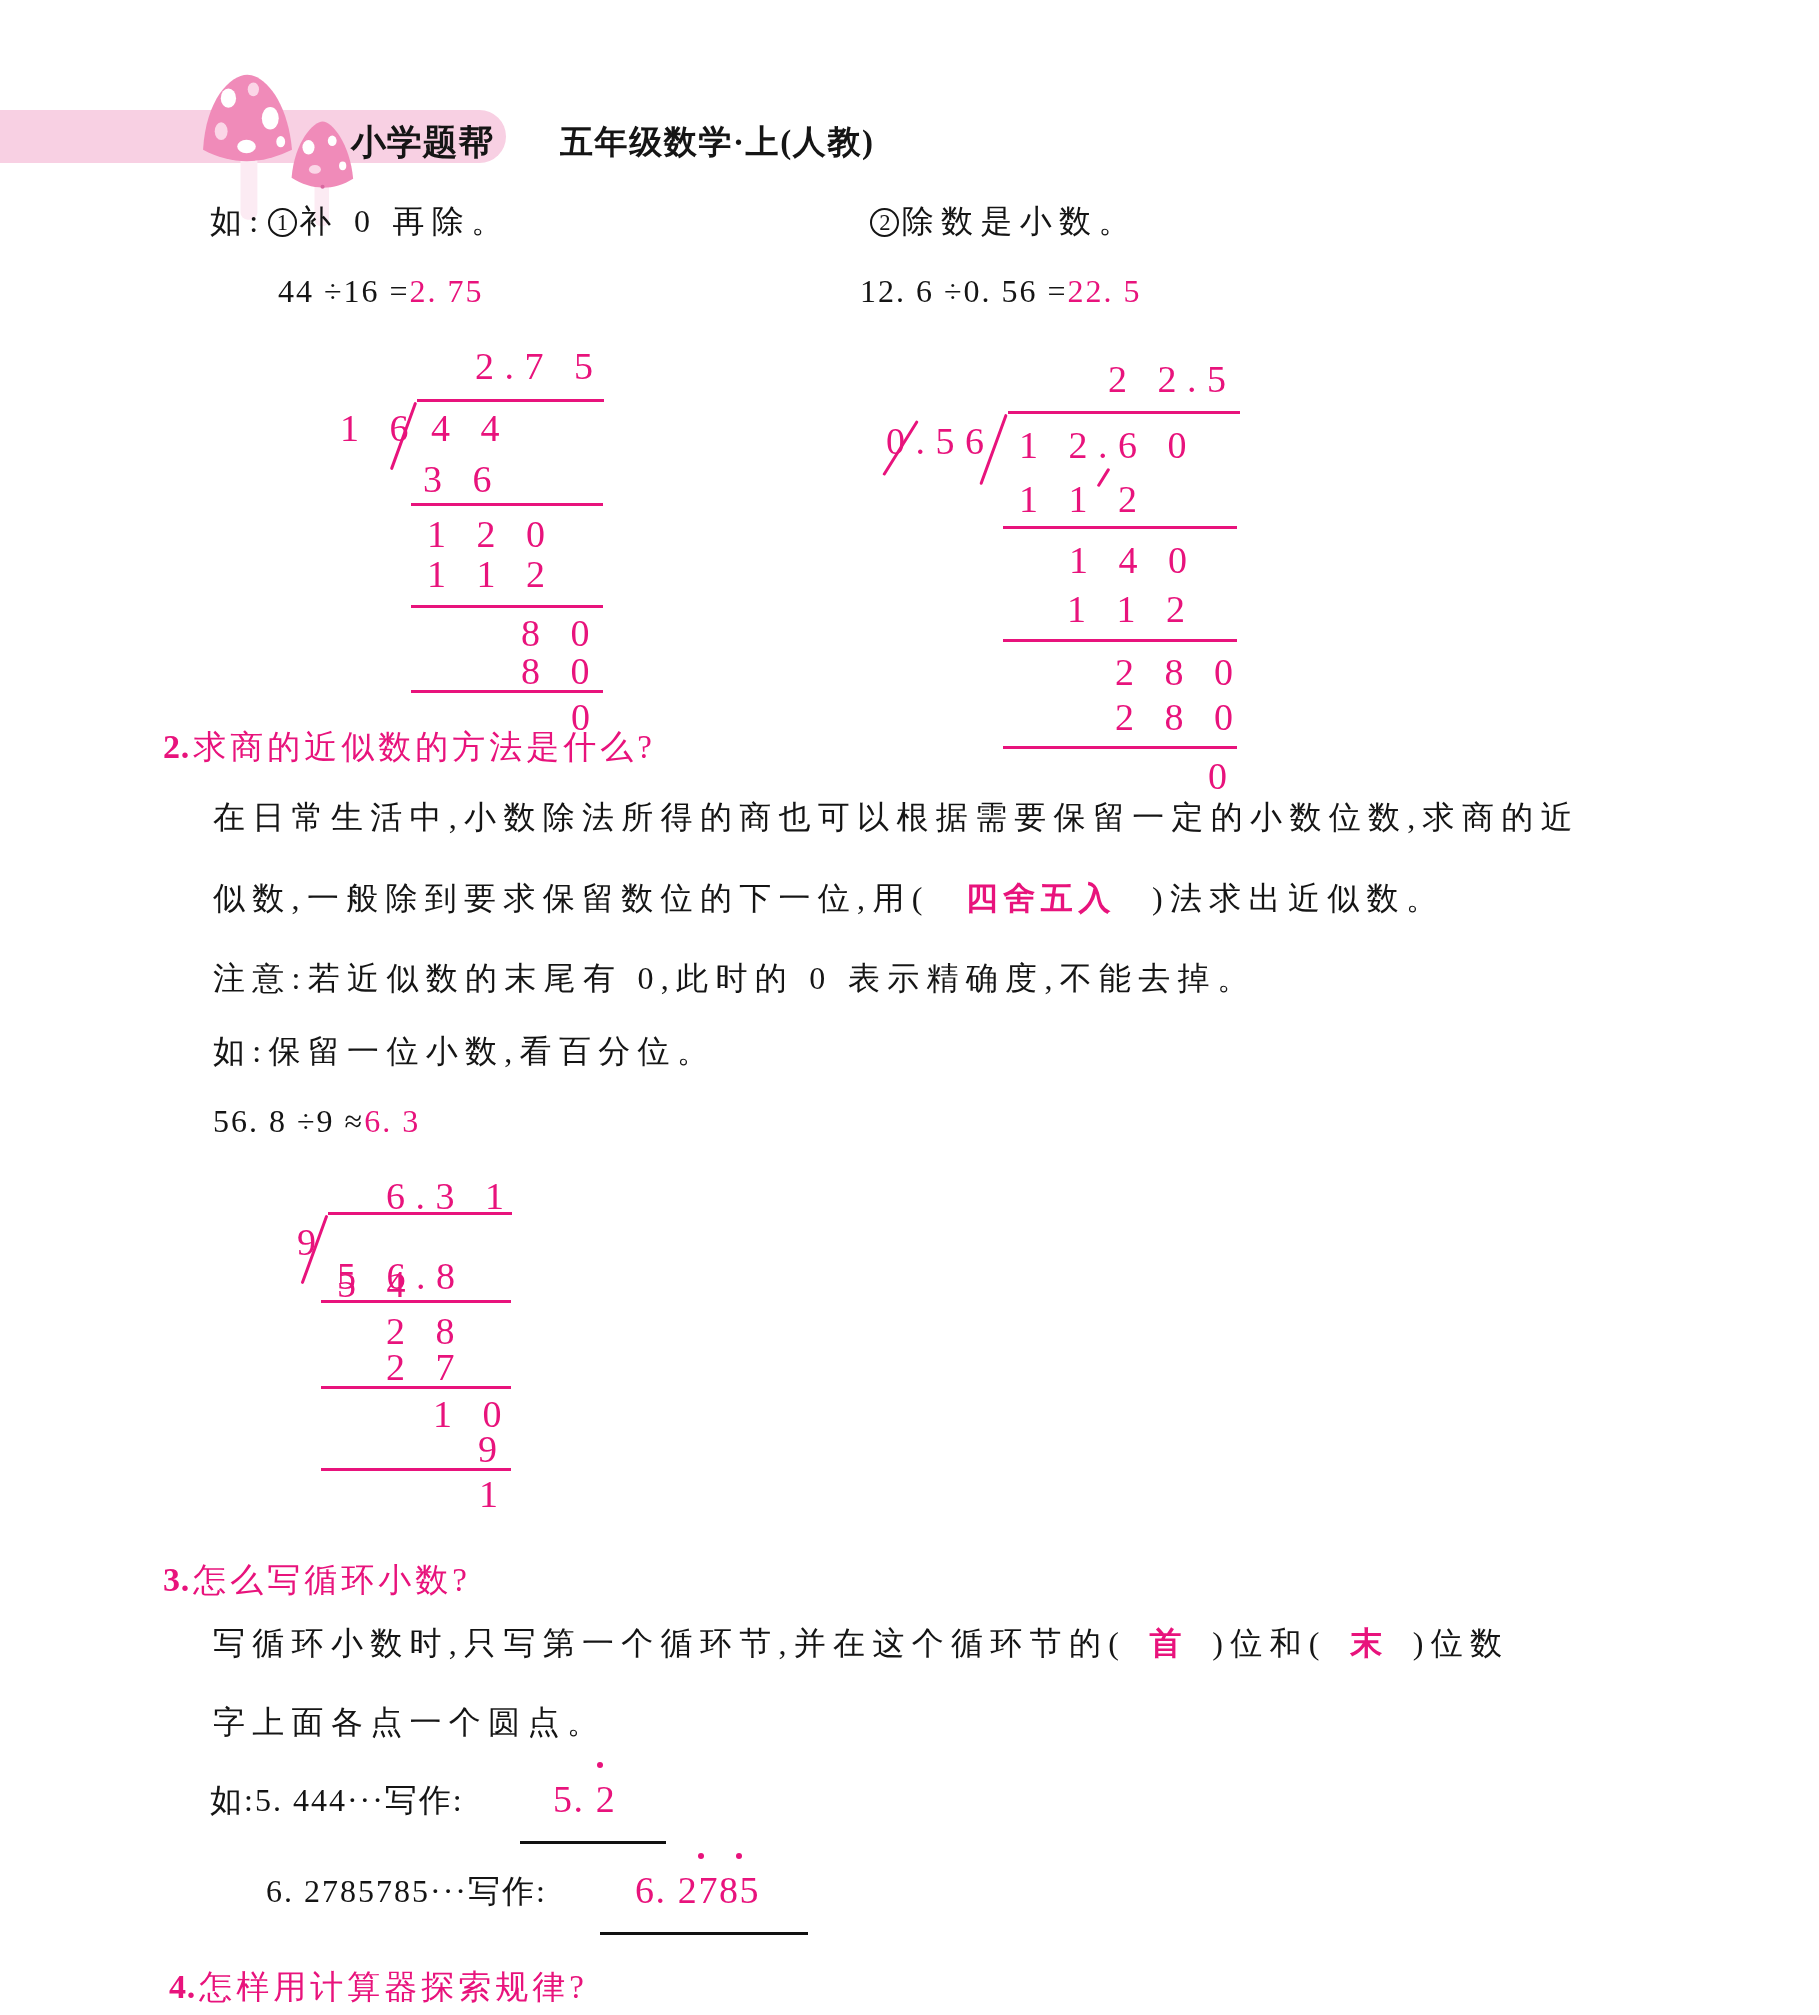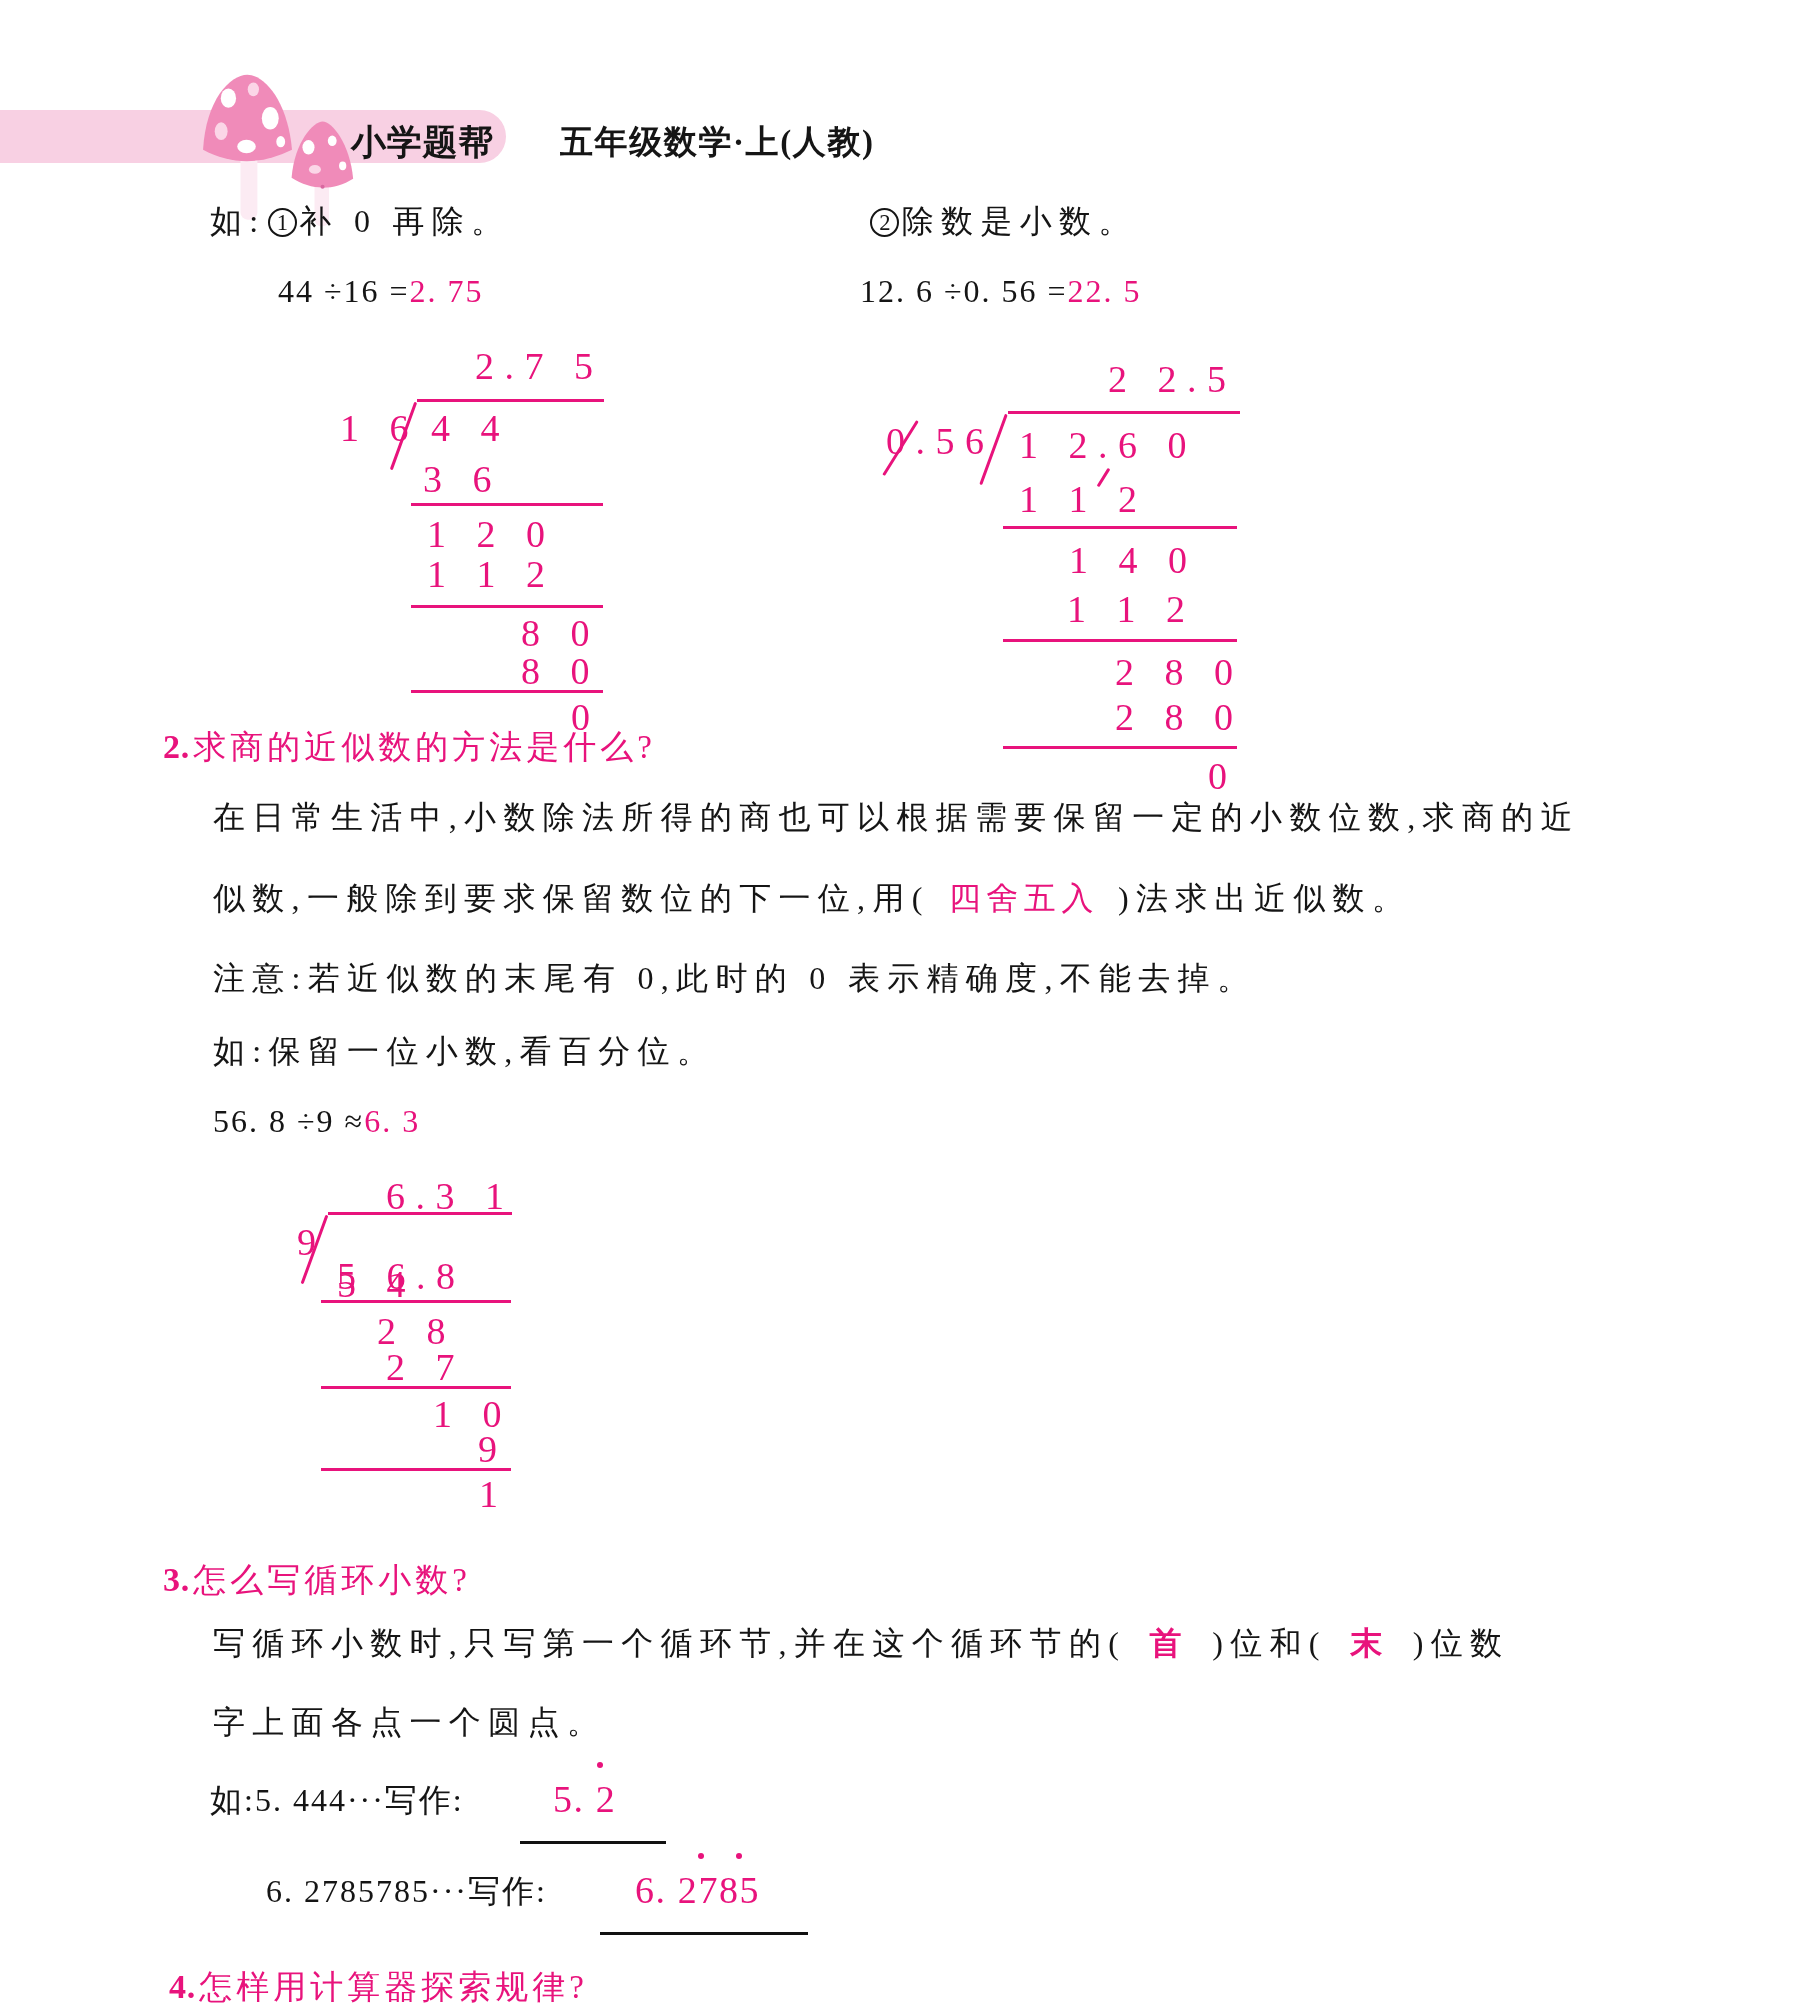--- a/index.html
+++ b/index.html
@@ -17,21 +17,21 @@
   
   .band{position:absolute;left:0;top:110px;width:506px;height:53px;background:var(--band);border-radius:0 26.6px 26.6px 0;}
   .logo-text{position:absolute;left:351px;top:119px;font-size:35px;font-weight:bold;letter-spacing:0.8px;}
   .head-title{position:absolute;left:560px;top:120px;font-size:33px;font-weight:bold;letter-spacing:1.6px;}
   
   .cjk{font-size:32px;letter-spacing:7.3px;line-height:1.1;}
   .eq{font-size:32px;letter-spacing:2px;line-height:1.1;}
   .mag{color:var(--accent);}
   .sec-title{font-size:33px;color:var(--accent);letter-spacing:4px;}
   .sec-num{font-weight:bold;font-size:34px;letter-spacing:0.8px;margin-right:3.2px;}
-  .blank-word{font-weight:normal;margin:0 19px;letter-spacing:5.6px;}
+  .blank-word{font-weight:bold;margin:0 36px;letter-spacing:5.6px;}
   .blank-char{font-weight:bold;margin:0 23.4px;}
   .circled{display:inline-block;width:29px;height:29px;border:2px solid var(--ink);border-radius:50%;
     text-align:center;line-height:26px;font-size:22.6px;vertical-align:2.4px;margin:0 2.4px;letter-spacing:0;}
   
   .ld{position:absolute;}
   .ld-row{position:absolute;font-size:38px;letter-spacing:10.5px;color:var(--accent);line-height:1;}
   .ld-line{position:absolute;height:0;border-top:3.2px solid var(--accent);}
   .ld-slash{position:absolute;width:3.2px;background:var(--accent);border-radius:1.6px;transform:rotate(20deg);}
   .ld-strike{position:absolute;width:2.8px;background:var(--accent);border-radius:1.2px;}
   
@@ -129,21 +129,21 @@
 </div>
 
 <div class="ld" style="left:297px;top:1177px;width:226px;height:339px;">
   <span class="ld-row" style="left:89px;top:0;">6.3 1</span>
   <div class="ld-line" style="left:31px;top:35px;width:184px;"></div>
   <div class="ld-slash" style="left:16px;top:36px;height:73px;"></div>
   <span class="ld-row" style="left:0;top:46px;">9</span>
   <span class="ld-row" style="left:40px;top:52px;margin-top:28px;">5 6.8</span>
   <span class="ld-row" style="left:40px;top:88px;">5 4</span>
   <div class="ld-line" style="left:24px;top:123px;width:190px;"></div>
-  <span class="ld-row" style="left:80px;top:135px;">2 8</span>
+  <span class="ld-row" style="left:89px;top:135px;">2 8</span>
   <span class="ld-row" style="left:89px;top:171px;">2 7</span>
   <div class="ld-line" style="left:24px;top:209px;width:190px;"></div>
   <span class="ld-row" style="left:136px;top:218px;">1 0</span>
   <span class="ld-row" style="left:181px;top:253px;">9</span>
   <div class="ld-line" style="left:24px;top:291px;width:190px;"></div>
   <span class="ld-row" style="left:182px;top:298px;">1</span>
 </div>
 
 <div class="abs sec-title" style="left:163px;top:1558px;">
   <span class="sec-num">3.</span><span>怎么写循环小数?</span>

